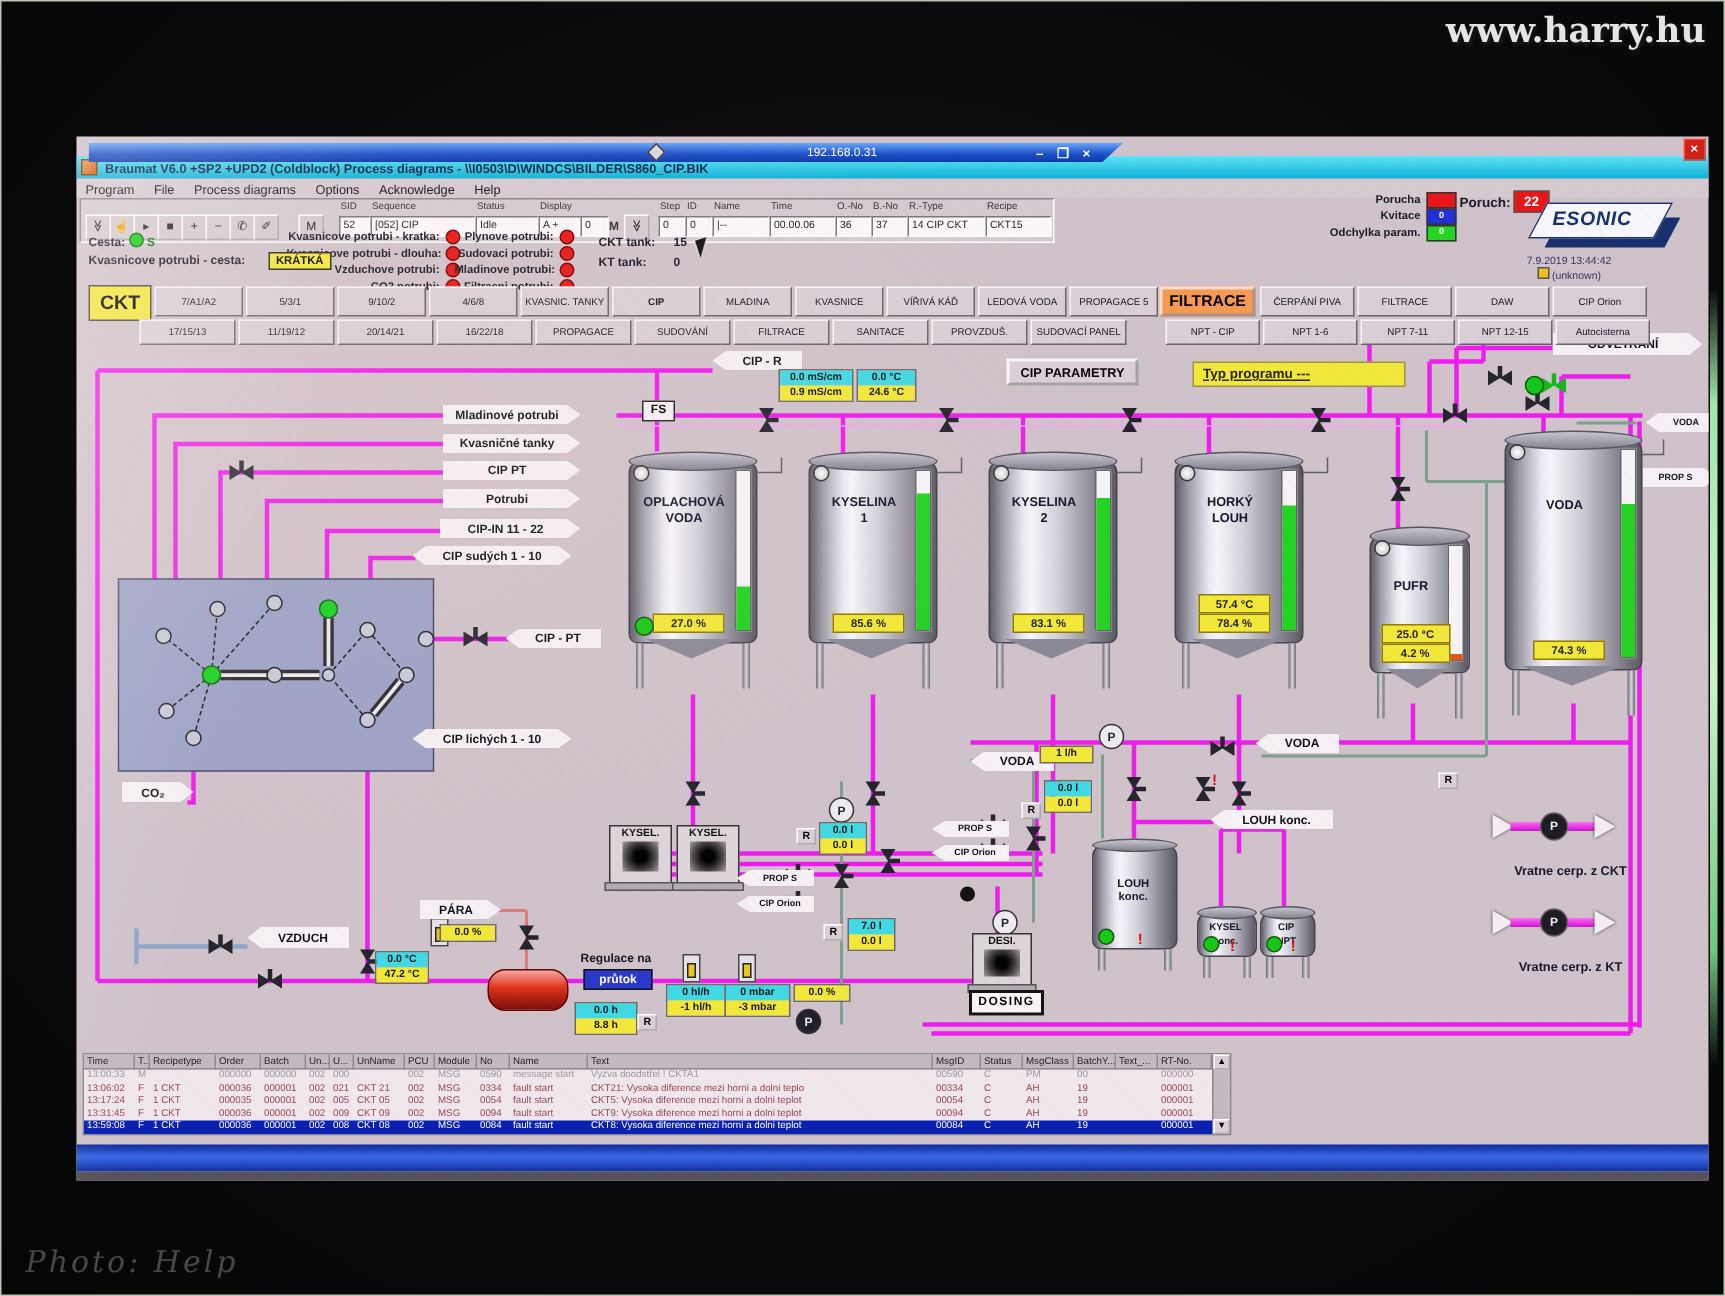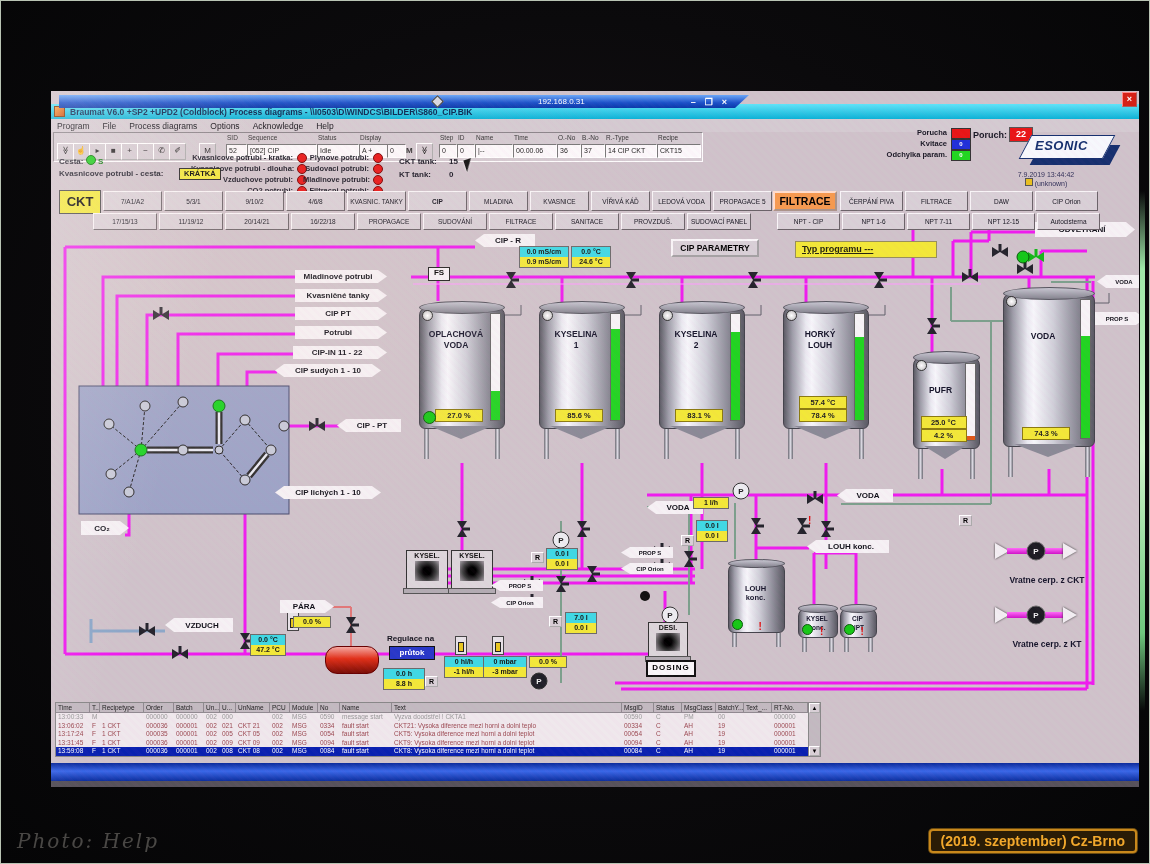--- a/index.html
+++ b/index.html
@@ -148,20 +148,21 @@
   .bstrip{position:absolute;left:0;top:672px;width:100%;height:18px;z-index:19;
     background:linear-gradient(180deg,#0a2a9a,#3a68e8 45%,#0c2f9e);}
   .bgray{position:absolute;left:0;top:690px;width:100%;height:6px;background:#56525a;z-index:19;}
   .cursor{position:absolute;left:414px;top:68px;width:0;height:0;border-left:8px solid #111;
     border-bottom:12px solid transparent;transform:rotate(-18deg);filter:drop-shadow(0 0 1px #fff);z-index:30;}
 </style>
 </head>
 <body>
 
 <div id="photo">
+  <div class="watermark">www.harry.hu</div>
   <div class="greensliver"></div>
 
   <div id="screen">
 
     <div class="titlebar">
       <span class="tico"></span>
       <span class="ttext">Braumat V6.0 +SP2 +UPD2 (Coldblock)  Process diagrams - \\I0503\D\WINDCS\BILDER\S860_CIP.BIK</span>
     </div>
     <div class="closex">×</div>
     <div class="rdpbar">
@@ -944,14 +945,13 @@
           </div>
         </div>
         <div class="sbar">
           <div class="sbtn">▲</div>
           <div class="sbtn">▼</div>
         </div>
       </div>
     </div>
 
   <div class="credit">Photo: Help</div>
-  <div class="badge">(2019. szeptember) Cz-Brno</div>
 </div>
 
 </body></html>

